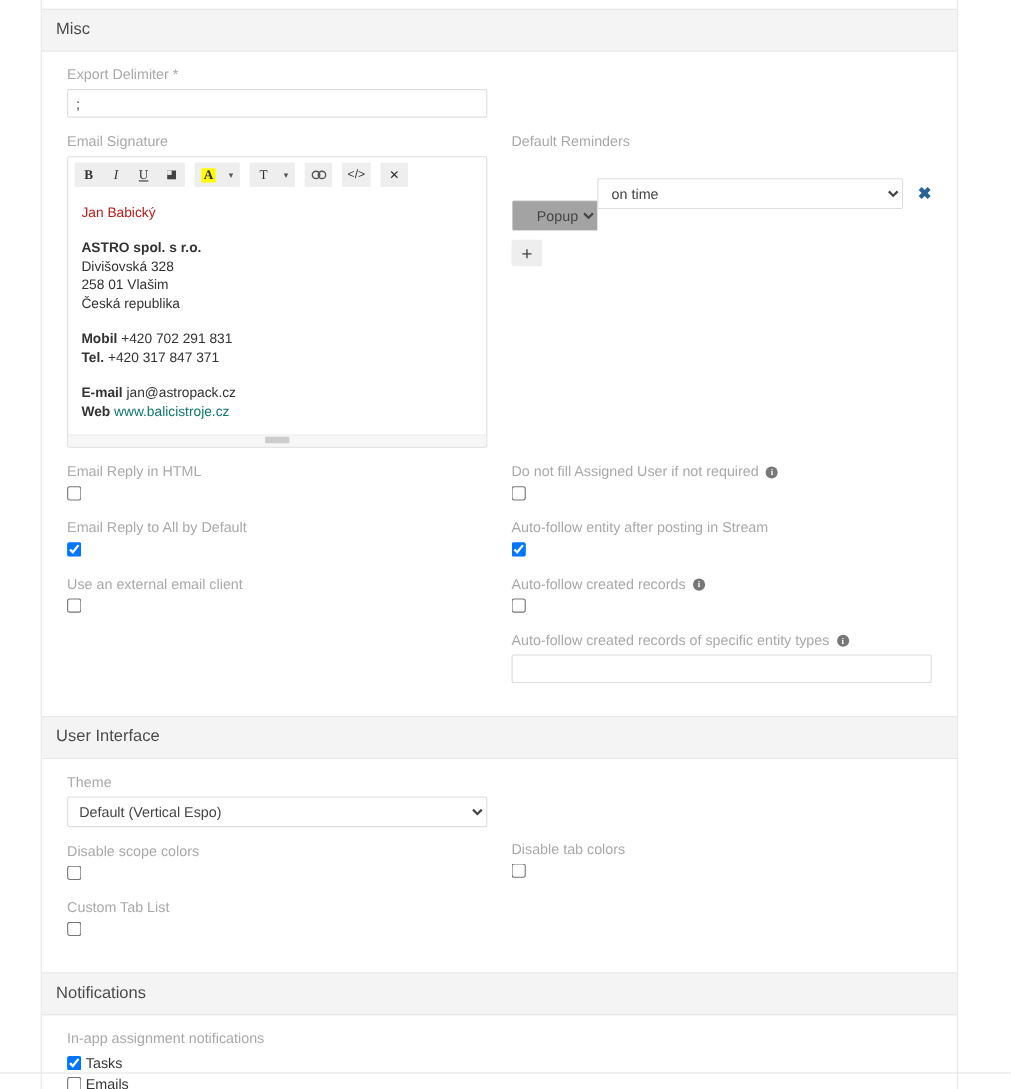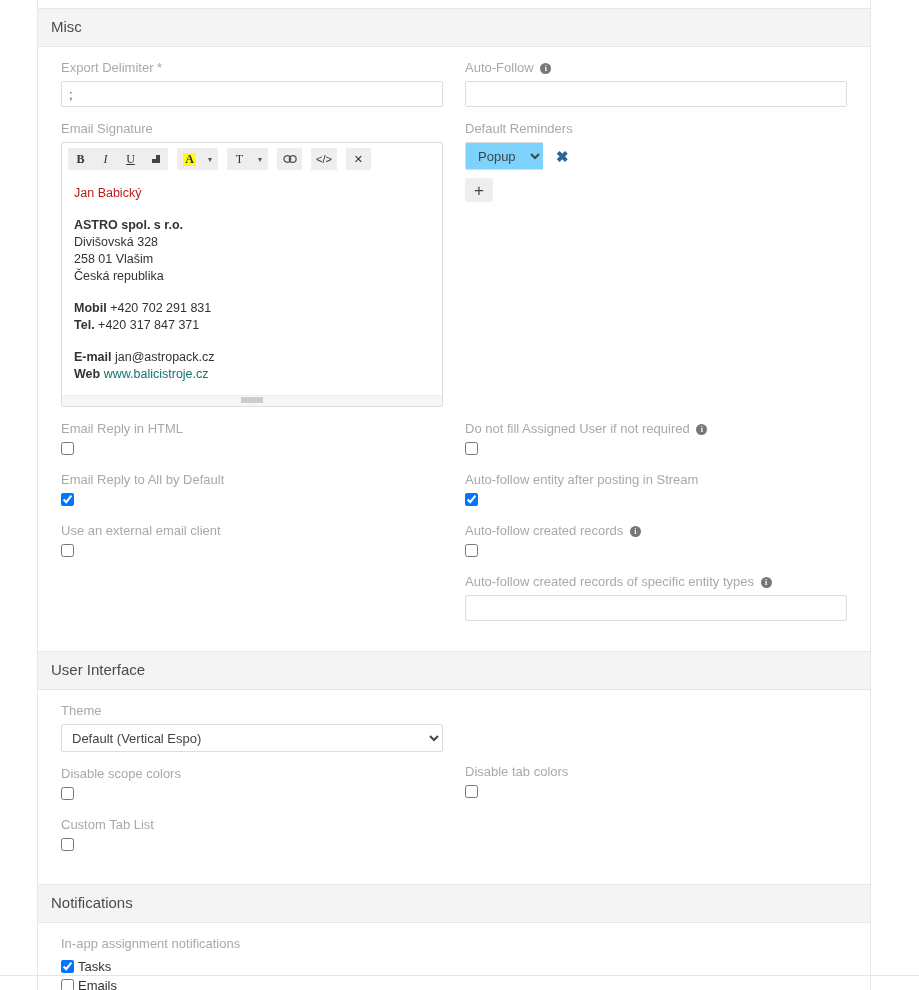--- a/index.html
+++ b/index.html
@@ -196,26 +196,27 @@
     display: flex;
     align-items: center;
     gap: 0;
   }
   .rem-type {
     height: 28px;
     width: 78px;
     border: 1px solid #dddddd;
     border-right: none;
     border-radius: 2px 0 0 2px;
-    background: #7dd3fc;
+    background: #a3a3a3;
     font-family: "Liberation Sans", sans-serif;
     font-size: 13px;
     color: #444;
-    padding-left: 8px;
+    padding-left: 18px;
     outline: none;
+    margin-top: 40px;
   }
   .rem-time {
     height: 28px;
     flex: 1;
     border: 1px solid #dddddd;
     border-radius: 0 2px 2px 0;
     background: #ffffff;
     font-family: "Liberation Sans", sans-serif;
     font-size: 13px;
     color: #444;
@@ -282,29 +283,20 @@
     <div class="panel-body">
 
       <div class="row">
         <div class="col">
           <div class="field">
             <label class="field-label">
               <span>Export Delimiter</span>
               <span class="req">*</span>
             </label>
             <input class="txt" type="text" value=";" style="">
-          </div>
-        </div>
-        <div class="col">
-          <div class="field">
-            <label class="field-label">
-              <span>Auto-Follow</span>
-              <span class="info-icon">i</span>
-            </label>
-            <input class="txt" type="text" value="" style="">
           </div>
         </div>
       </div>
 
       <div class="row">
         <div class="col">
           <div class="field">
             <label class="field-label">Email Signature</label>
             <div class="editor-wrap">
               <div class="editor-toolbar">
@@ -375,20 +367,23 @@
           </div>
         </div>
 
         <div class="col">
           <div class="field">
             <label class="field-label">Default Reminders</label>
             <div class="reminder-row">
               <select class="rem-type">
                 <option>Popup</option>
               </select>
+              <select class="rem-time">
+                <option>on time</option>
+              </select>
               <span class="rem-remove">✖</span>
             </div>
             <div class="rem-add">+</div>
           </div>
         </div>
       </div>
 
       <div class="row">
         <div class="col">
 

